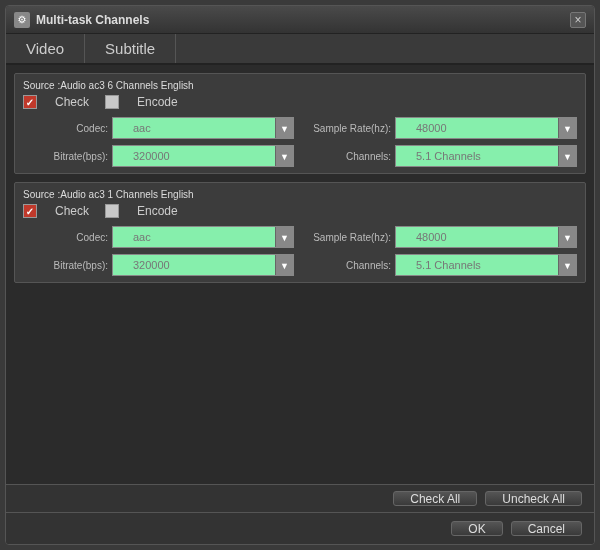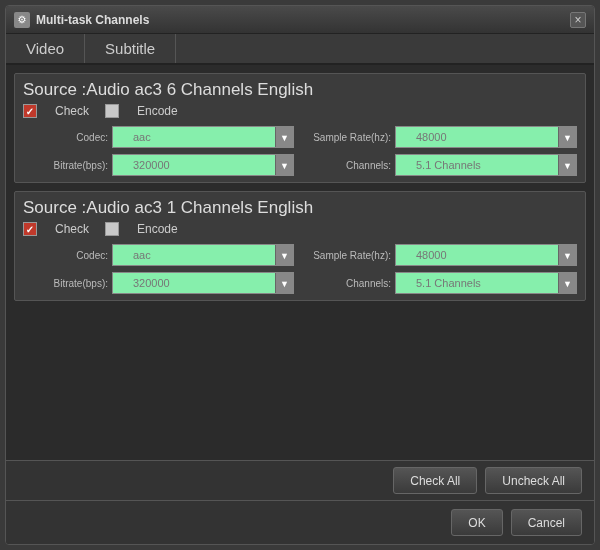--- a/index.html
+++ b/index.html
@@ -90,21 +90,21 @@
     }
     .audio-source-block {
       background: #3c3c3c;
       border: 1px solid #555;
       border-radius: 2px;
       padding: 6px 8px;
       margin-bottom: 8px;
     }
     .source-label {
       color: #ddd;
-      font-size: 17px;
+      font-size: 10px;
       margin-bottom: 4px;
     }
     .check-row {
       display: flex;
       align-items: center;
       gap: 16px;
       margin-bottom: 8px;
     }
     .check-item {
       display: flex;
@@ -202,21 +202,21 @@
       flex-shrink: 0;
     }
     .btn {
       background: linear-gradient(to bottom, #555, #3a3a3a);
       border: 1px solid #666;
       color: #ddd;
       padding: 0 16px;
       cursor: pointer;
       font-size: 12px;
       border-radius: 3px;
-      height: 27px;
+      height: 15px;
     }
     .spacer { flex: 1; }
   </style>
 </head>
 <body>
 
 <div class="window">
 
   <div class="title-bar">
     <div class="title-bar-icon">

